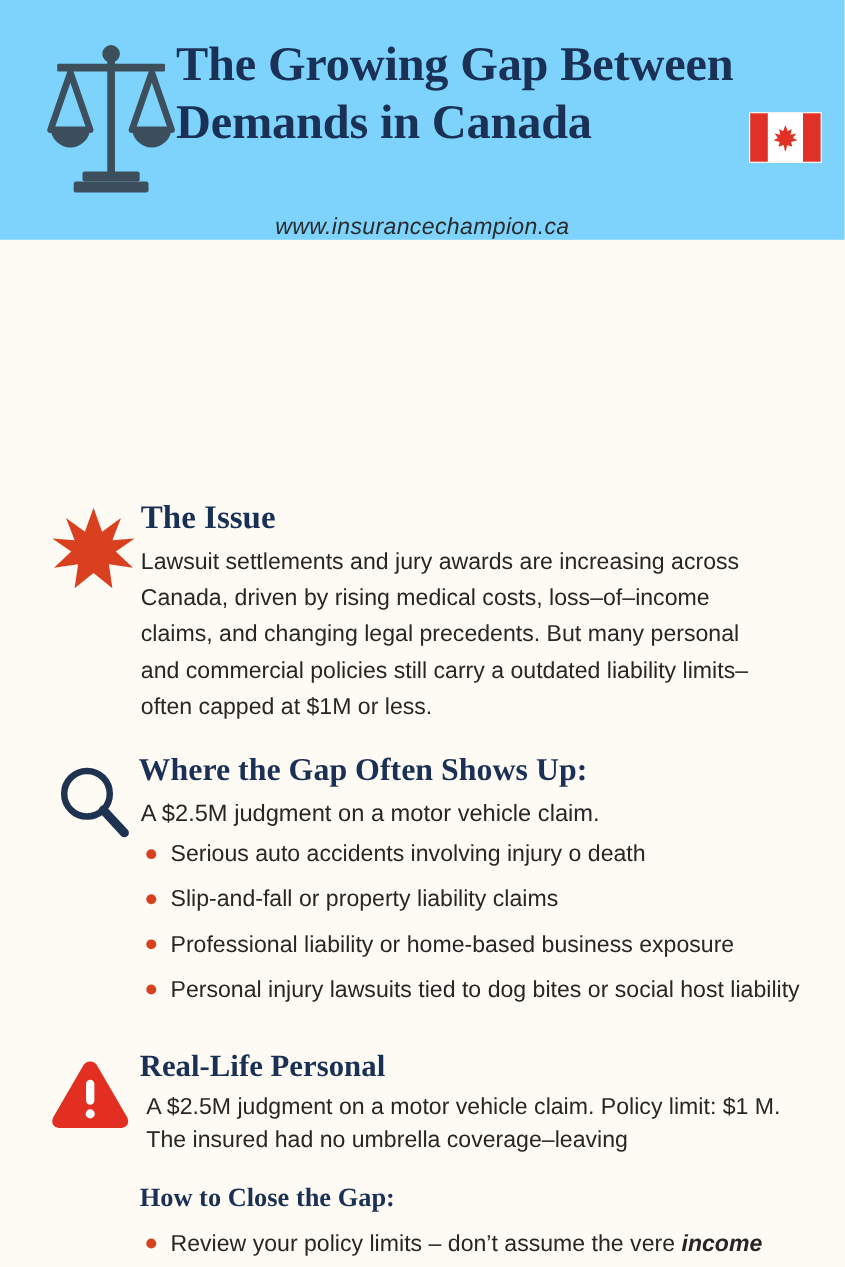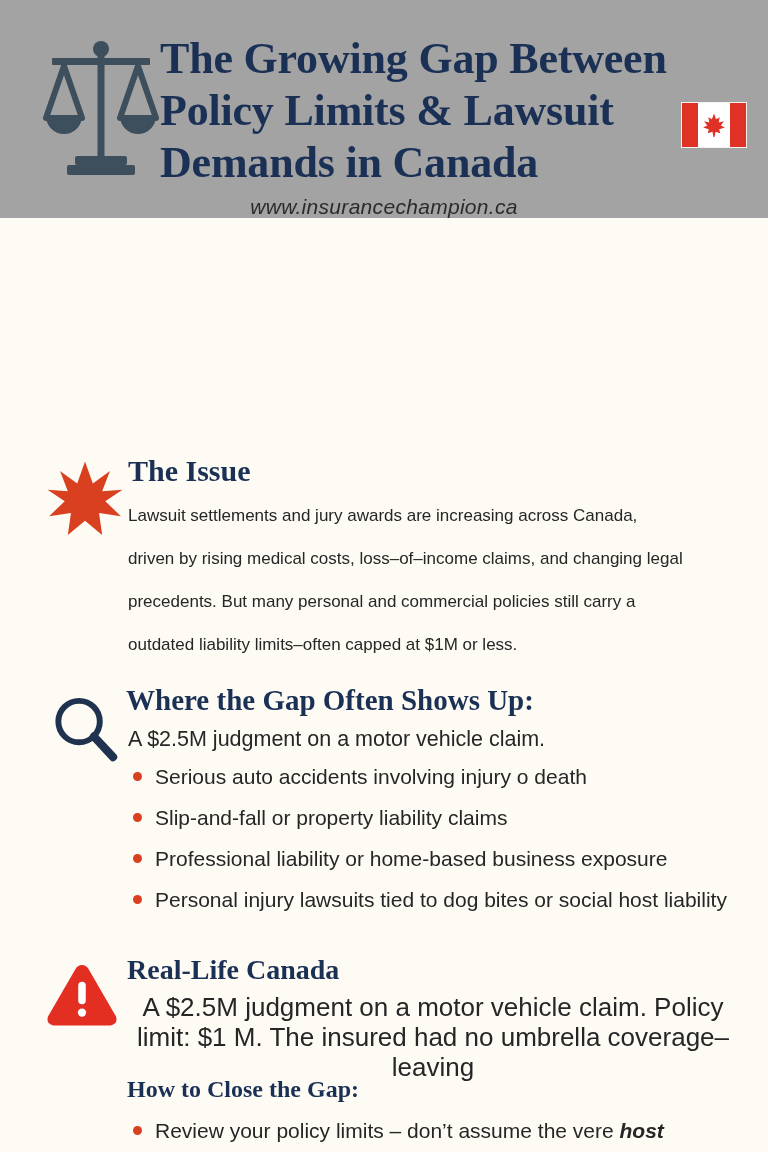--- a/index.html
+++ b/index.html
@@ -12,21 +12,21 @@
     background: #fdfbf4;
     font-family: "Liberation Sans", sans-serif;
     overflow: hidden;
     position: relative;
   }
 
   
   .header {
     position: relative;
     height: 218px;
-    background: #a3a3a3;
+    background: #7dd3fc;
     box-sizing: border-box;
     padding-left: 25px;
   }
   .scales-icon {
     position: absolute;
     left: 42px;
     top: 32px;
     width: 118px;
     height: 150px;
   }
@@ -100,22 +100,22 @@
 
   .sec-head {
     font-family: "Liberation Serif", serif;
     font-weight: bold;
     color: #1b3055;
     margin: 0;
   }
 
   .para {
     color: #262626;
-    font-size: 17px;
-    line-height: 43px;
+    font-size: 21px;
+    line-height: 33px;
     margin: 0;
   }
 
   ul.bullets {
     list-style: none;
     margin: 0;
     padding: 0;
   }
   ul.bullets li {
     position: relative;
@@ -150,21 +150,21 @@
   #sec-gap { position: absolute; left: 0; top: 466px; width: 768px; }
   #sec-gap .sec-icon { left: 48px; top: 8px; width: 74px; height: 74px; }
   #sec-gap .sec-head { position: absolute; left: 126px; top: 0px; font-size: 29px; }
   #sec-gap .lead { position: absolute; left: 128px; top: 40px; width: 600px; font-size: 21.5px; line-height: 30px; color: #262626; }
   #sec-gap ul.bullets { position: absolute; left: 128px; top: 78px; width: 608px; }
 
   
   #sec-example { position: absolute; left: 0; top: 736px; width: 768px; }
   #sec-example .sec-icon { left: 44px; top: 8px; width: 76px; height: 68px; }
   #sec-example .sec-head { position: absolute; left: 127px; top: 0px; font-size: 28px; }
-  #sec-example .para { position: absolute; left: 133px; top: 38px; width: 600px; font-size: 26px; line-height: 30px; text-align: center; }
+  #sec-example .para { position: absolute; left: 133px; top: 38px; width: 600px; font-size: 21px; line-height: 30px; }
 
   
   #sec-close { position: absolute; left: 0; top: 858px; width: 768px; }
   #sec-close .sec-head { position: absolute; left: 127px; top: 0px; font-size: 24px; }
   #sec-close ul.bullets { position: absolute; left: 128px; top: 40px; width: 612px; }
 </style>
 </head>
 <body>
 
 <div class="header">
@@ -180,21 +180,20 @@
         <path d="M22 34 L4 86 L40 86 Z" fill="none" stroke="#3d4e5c" stroke-width="6" stroke-linejoin="round"></path>
         <path d="M4 84 a18 18 0 0 0 36 0 Z"></path>
         <path d="M96 34 L78 86 L114 86 Z" fill="none" stroke="#3d4e5c" stroke-width="6" stroke-linejoin="round"></path>
         <path d="M78 84 a18 18 0 0 0 36 0 Z"></path>
       </g>
     </svg>
   </span>
 
   <div class="title-block">
     <h1 class="title">The Growing Gap Between</h1>
-    <h1 class="title">Policy Limits &amp; Lawsuit</h1>
     <h1 class="title">Demands in Canada</h1>
   </div>
 
   <span class="flag-icon">
     <span class="flag-band-l"></span>
     <span class="flag-band-r"></span>
     <svg class="flag-leaf" viewBox="0 0 100 100" aria-hidden="true">
       <path fill="#e03127" d="M50 6 L58 28 L72 20 L68 40 L88 36 L76 52 L92 60 L70 66 L74 82 L56 76 L52 96 L48 96 L44 76 L26 82 L30 66 L8 60 L24 52 L12 36 L32 40 L28 20 L42 28 Z"></path>
     </svg>
   </span>
@@ -232,25 +231,25 @@
   </div>
 
   <div class="section" id="sec-example">
     <span class="sec-icon">
       <svg viewBox="0 0 100 90" width="76" height="68" aria-hidden="true">
         <path fill="#e22f22" d="M50 4 Q56 4 59 10 L95 72 Q98 82 88 84 L12 84 Q2 82 5 72 L41 10 Q44 4 50 4 Z"></path>
         <rect x="45" y="26" width="10" height="30" rx="5" fill="#ffffff"></rect>
         <circle cx="50" cy="67" r="5.5" fill="#ffffff"></circle>
       </svg>
     </span>
-    <h2 class="sec-head">Real-Life Canada</h2>
+    <h2 class="sec-head">Real-Life Personal</h2>
     <p class="para">A $2.5M judgment on a motor vehicle claim. Policy limit: $1 M. The insured had no umbrella coverage–leaving</p>
   </div>
 
   <div class="section" id="sec-close">
     <h2 class="sec-head">How to Close the Gap:</h2>
     <ul class="bullets">
-      <li><span>Review your policy limits – don’t assume the vere </span><em>host</em></li>
+      <li><span>Review your policy limits – don’t assume the vere </span><em>income</em></li>
 
     </ul>
   </div>
 
 </div>
 
 </body></html>

